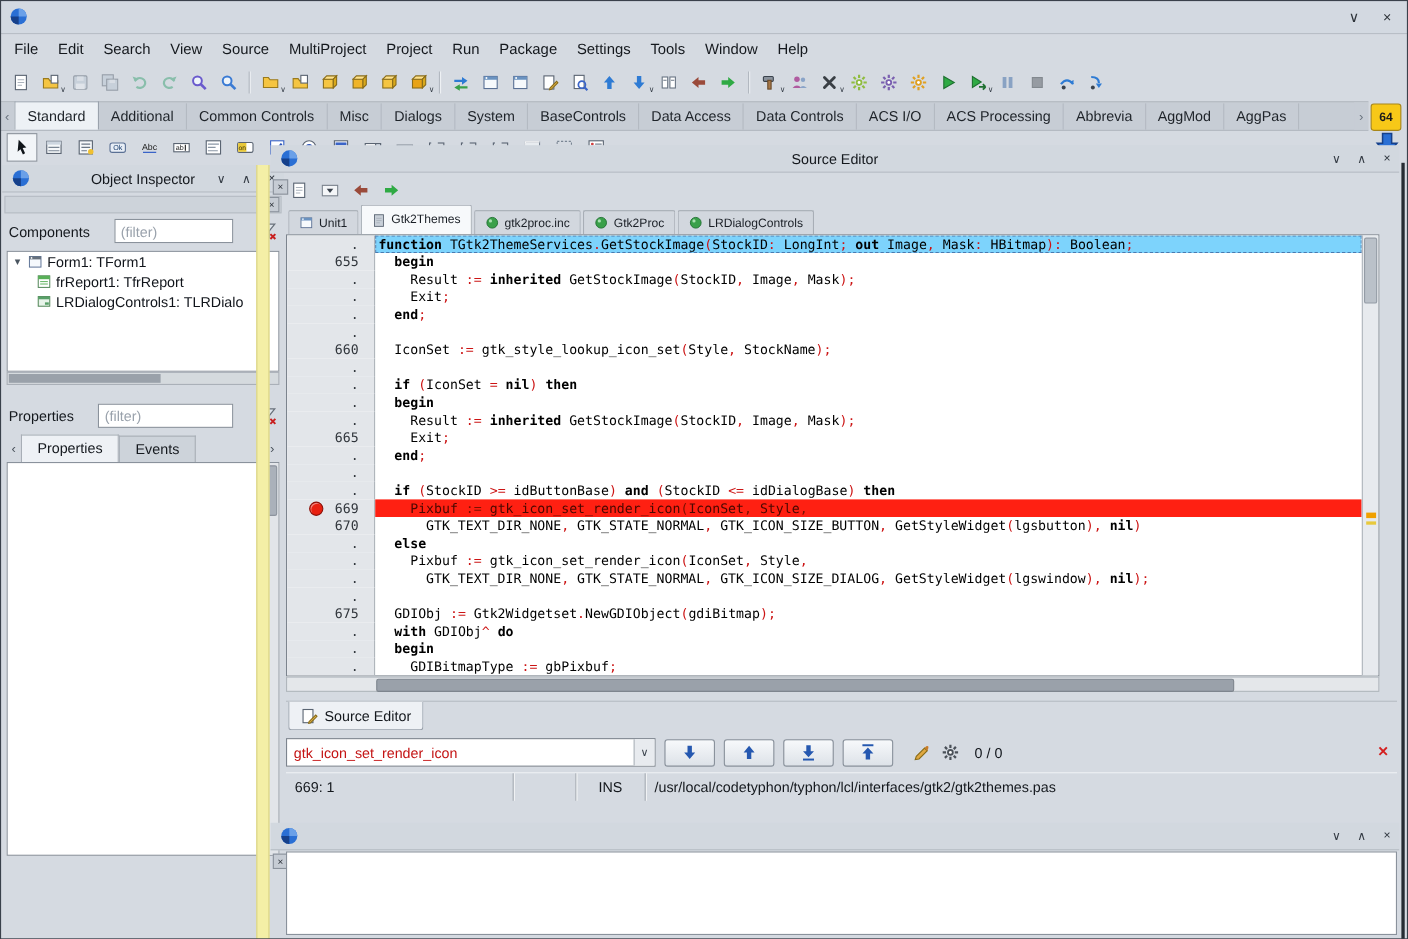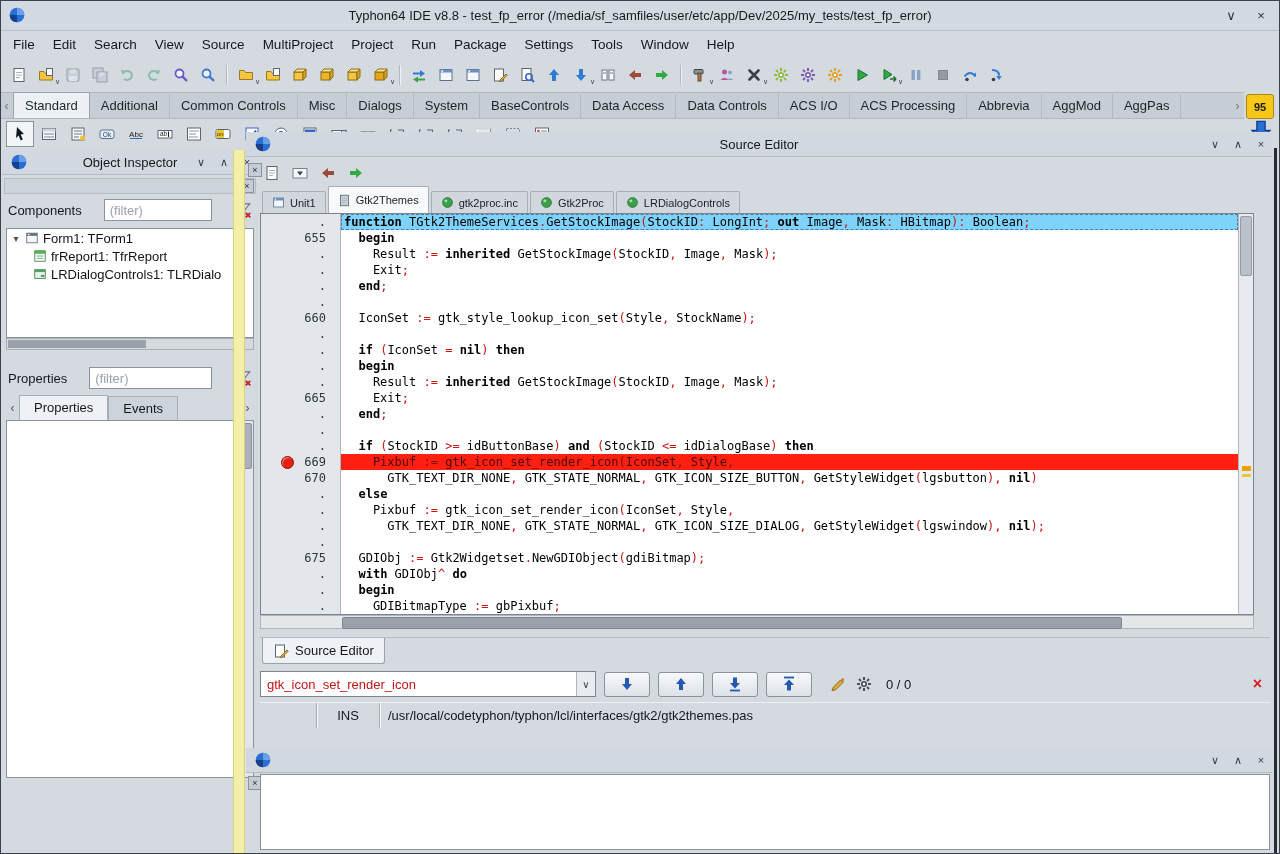--- a/index.html
+++ b/index.html
@@ -147,21 +147,20 @@
 <div id="app">
 
   <div id="titlebar">
     <span class="logo">
         <svg viewBox="0 0 16 16" width="16" height="16" style="width:100%;height:100%">
           <circle cx="8" cy="8" r="6.5" fill="#2a6fd4"></circle>
           <path d="M8 8 L8 1.5 A6.5 6.5 0 0 1 14.5 8 Z" fill="#6aa0e8"></path>
           <path d="M8 8 L8 14.5 A6.5 6.5 0 0 1 1.5 8 Z" fill="#16408a"></path>
         </svg>
       </span>
-    <span class="title">Typhon64 IDE v8.8 - test_fp_error (/media/sf_samfiles/user/etc/app/Dev/2025/my_tests/test_fp_error)</span>
     <span class="wctrls">
 
     <button class="wbtn">∨</button>
         <button class="wbtn">×</button>
       </span>
   </div>
 
   <div id="menubar">
 
   <span class="mitem">File</span>
@@ -748,21 +747,21 @@
             <circle cx="4.5" cy="8.5" r="1.3" fill="#3aa04a"></circle>
             <circle cx="4.5" cy="12" r="1.3" fill="#3a64c8"></circle>
             <line x1="7" y1="5" x2="13" y2="5" stroke="#7a8694"></line>
             <line x1="7" y1="8.5" x2="13" y2="8.5" stroke="#7a8694"></line>
             <line x1="7" y1="12" x2="13" y2="12" stroke="#7a8694"></line>
           </svg>
         </span>
       </span>
     </div>
 
-  <span id="badge64">95</span>
+  <span id="badge64">64</span>
   <span id="bluearrow">
       <svg viewBox="0 0 16 16" width="16" height="16" style="width:100%;height:100%">
         <path d="M8 15 L1.5 7.5 H5 V1 H11 V7.5 H14.5 Z" fill="#2a6fd4" stroke="#16408a"></path>
       </svg>
     </span>
 
   <div id="oi" class="panel">
     <div class="ptitle">
       <span class="logo">
           <svg viewBox="0 0 16 16" width="16" height="16" style="width:100%;height:100%">
@@ -1202,20 +1201,21 @@
                 </g>
                 <circle cx="8" cy="8" r="1.3" fill="#fff"></circle>
               </svg>
             </span>
           </button>
         </span>
       <span class="count">0 / 0</span>
       <button class="xbtn">×</button>
     </div>
     <div id="se-status">
+      <span class="ssec s1">669: 1</span>
       <span class="ssec s2"></span>
       <span class="ssec s3">INS</span>
       <span class="ssec s4">/usr/local/codetyphon/typhon/lcl/interfaces/gtk2/gtk2themes.pas</span>
     </div>
   </div>
 
   <div id="msgs" class="panel">
     <div class="ptitle">
       <span class="logo">
           <svg viewBox="0 0 16 16" width="16" height="16" style="width:100%;height:100%">

